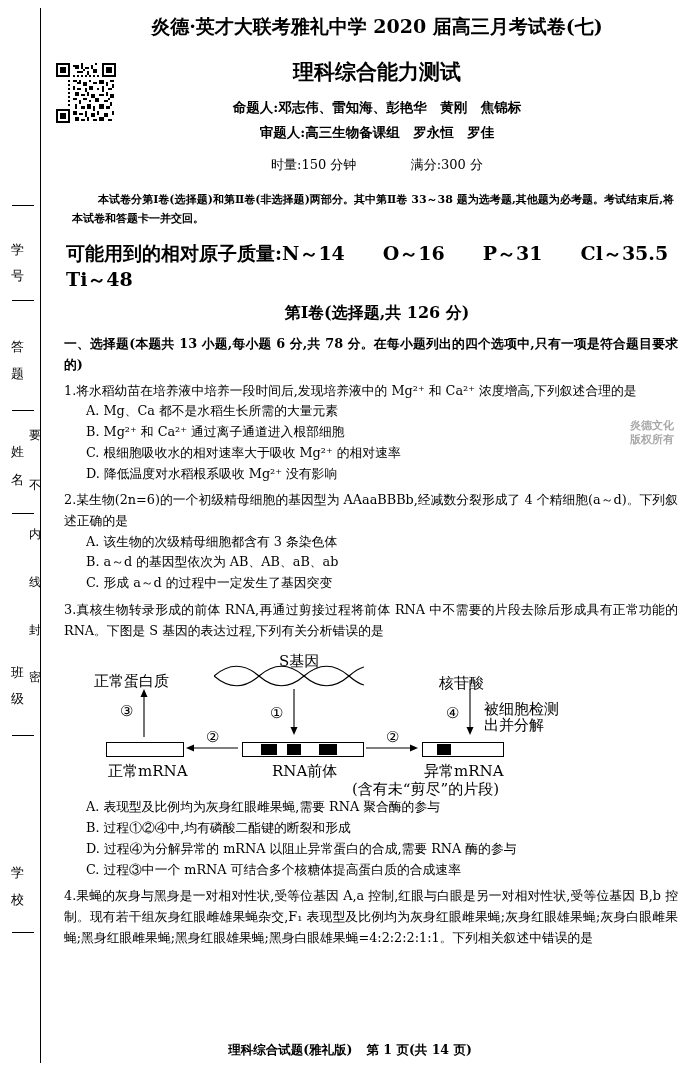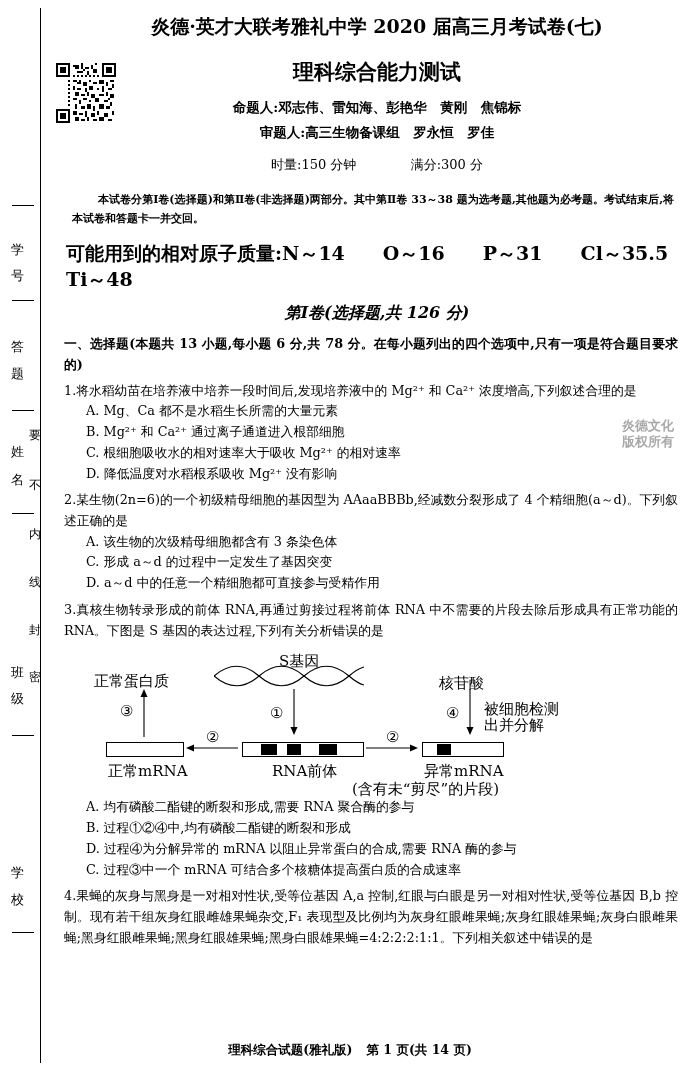--- a/index.html
+++ b/index.html
@@ -46,21 +46,21 @@
 
   .para{
     font-size:11px;line-height:1.75;margin-top:16px;padding:0 18px 0 10px;
     text-align:justify;font-weight:bold;
   }
   .para .ind{display:inline-block;width:26px;}
   .mass{
     font-size:19px;font-weight:bold;margin-top:12px;padding-left:4px;
   }
   .sec1{
-    text-align:center;font-size:16px;font-weight:bold;margin-top:10px;font-style:italic;
+    text-align:center;font-size:16px;font-weight:bold;margin-top:10px;
   }
   .qhead{
     font-size:12.8px;font-weight:bold;line-height:1.65;margin-top:9px;
     padding:0 14px 0 2px;text-align:justify;
   }
   .q{
     font-size:12.8px;line-height:1.62;margin-top:6px;padding:0 14px 0 2px;
     text-align:justify;
   }
   .opt{font-size:12.8px;line-height:1.62;padding-left:22px;}
@@ -68,23 +68,23 @@
   
   .qr{
     position:absolute;left:56px;top:63px;width:60px;height:60px;
     background:#fff;
   }
   .qr svg{display:block;}
 
   
   .watermark{
     position:absolute;right:26px;top:419px;
-    font-size:13px;font-weight:bold;color:#9a9a9a;
+    font-size:11px;font-weight:bold;color:#9a9a9a;
     text-align:center;line-height:1.25;
-    font-family:Liberation Mono, monospace;
+    font-family:Liberation Sans, sans-serif;
     opacity:.85;
   }
 
   
   .figure{position:relative;height:150px;margin-top:6px;margin-left:30px;width:560px;}
   .figure .lblc{position:absolute;font-size:15px;}
   .box{position:absolute;border:1px solid #000;height:13px;background:#fff;}
   .blk{position:absolute;background:#000;height:11px;top:1px;}
 
   .footer{
@@ -257,22 +257,22 @@
       <span>1.</span><span>将水稻幼苗在培养液中培养一段时间后,发现培养液中的 Mg²⁺ 和 Ca²⁺ 浓度增高,下列叙述合理的是</span>
       <div class="opt">A. Mg、Ca 都不是水稻生长所需的大量元素</div>
       <div class="opt">B. Mg²⁺ 和 Ca²⁺ 通过离子通道进入根部细胞</div>
       <div class="opt">C. 根细胞吸收水的相对速率大于吸收 Mg²⁺ 的相对速率</div>
       <div class="opt">D. 降低温度对水稻根系吸收 Mg²⁺ 没有影响</div>
     </div>
 
     <div class="q">
       <span>2.</span><span>某生物(2n=6)的一个初级精母细胞的基因型为 AAaaBBBb,经减数分裂形成了 4 个精细胞(a～d)。下列叙述正确的是</span>
       <div class="opt">A. 该生物的次级精母细胞都含有 3 条染色体</div>
+      <div class="opt">B. a～d 的基因型依次为 AB、AB、aB、ab</div>
       <div class="opt">C. 形成 a～d 的过程中一定发生了基因突变</div>
-      <div class="opt">D. a～d 中的任意一个精细胞都可直接参与受精作用</div>
     </div>
 
     <div class="q">
       <span>3.</span><span>真核生物转录形成的前体 RNA,再通过剪接过程将前体 RNA 中不需要的片段去除后形成具有正常功能的 RNA。下图是 S 基因的表达过程,下列有关分析错误的是</span>
 
       
       <div class="figure">
         <div class="lblc" style="left:185px;top:2px;">S基因</div>
 
         <svg style="position:absolute;left:120px;top:16px;" width="150" height="26">
@@ -326,21 +326,21 @@
         <div class="box" style="left:328px;top:95px;width:80px;">
           <div class="blk" style="left:14px;width:14px;"></div>
         </div>
 
         <div class="lblc" style="left:14px;top:112px;">正常mRNA</div>
         <div class="lblc" style="left:178px;top:112px;">RNA前体</div>
         <div class="lblc" style="left:330px;top:112px;">异常mRNA</div>
         <div class="lblc" style="left:258px;top:130px;">(含有未“剪尽”的片段)</div>
       </div>
 
-      <div class="opt">A. 均有磷酸二酯键的断裂和形成,需要 RNA 聚合酶的参与</div>
+      <div class="opt">A. 表现型及比例均为灰身红眼雌果蝇,需要 RNA 聚合酶的参与</div>
       <div class="opt">B. 过程①②④中,均有磷酸二酯键的断裂和形成</div>
       <div class="opt">D. 过程④为分解异常的 mRNA 以阻止异常蛋白的合成,需要 RNA 酶的参与</div>
       <div class="opt">C. 过程③中一个 mRNA 可结合多个核糖体提高蛋白质的合成速率</div>
     </div>
 
     <div class="q">
       <span>4.</span><span>果蝇的灰身与黑身是一对相对性状,受等位基因 A,a 控制,红眼与白眼是另一对相对性状,受等位基因 B,b 控制。现有若干组灰身红眼雌雄果蝇杂交,F₁ 表现型及比例均为灰身红眼雌果蝇;灰身红眼雄果蝇;灰身白眼雌果蝇;黑身红眼雌果蝇;黑身红眼雄果蝇;黑身白眼雄果蝇=4:2:2:2:1:1。下列相关叙述中错误的是</span>
     </div>
 
   </div>

